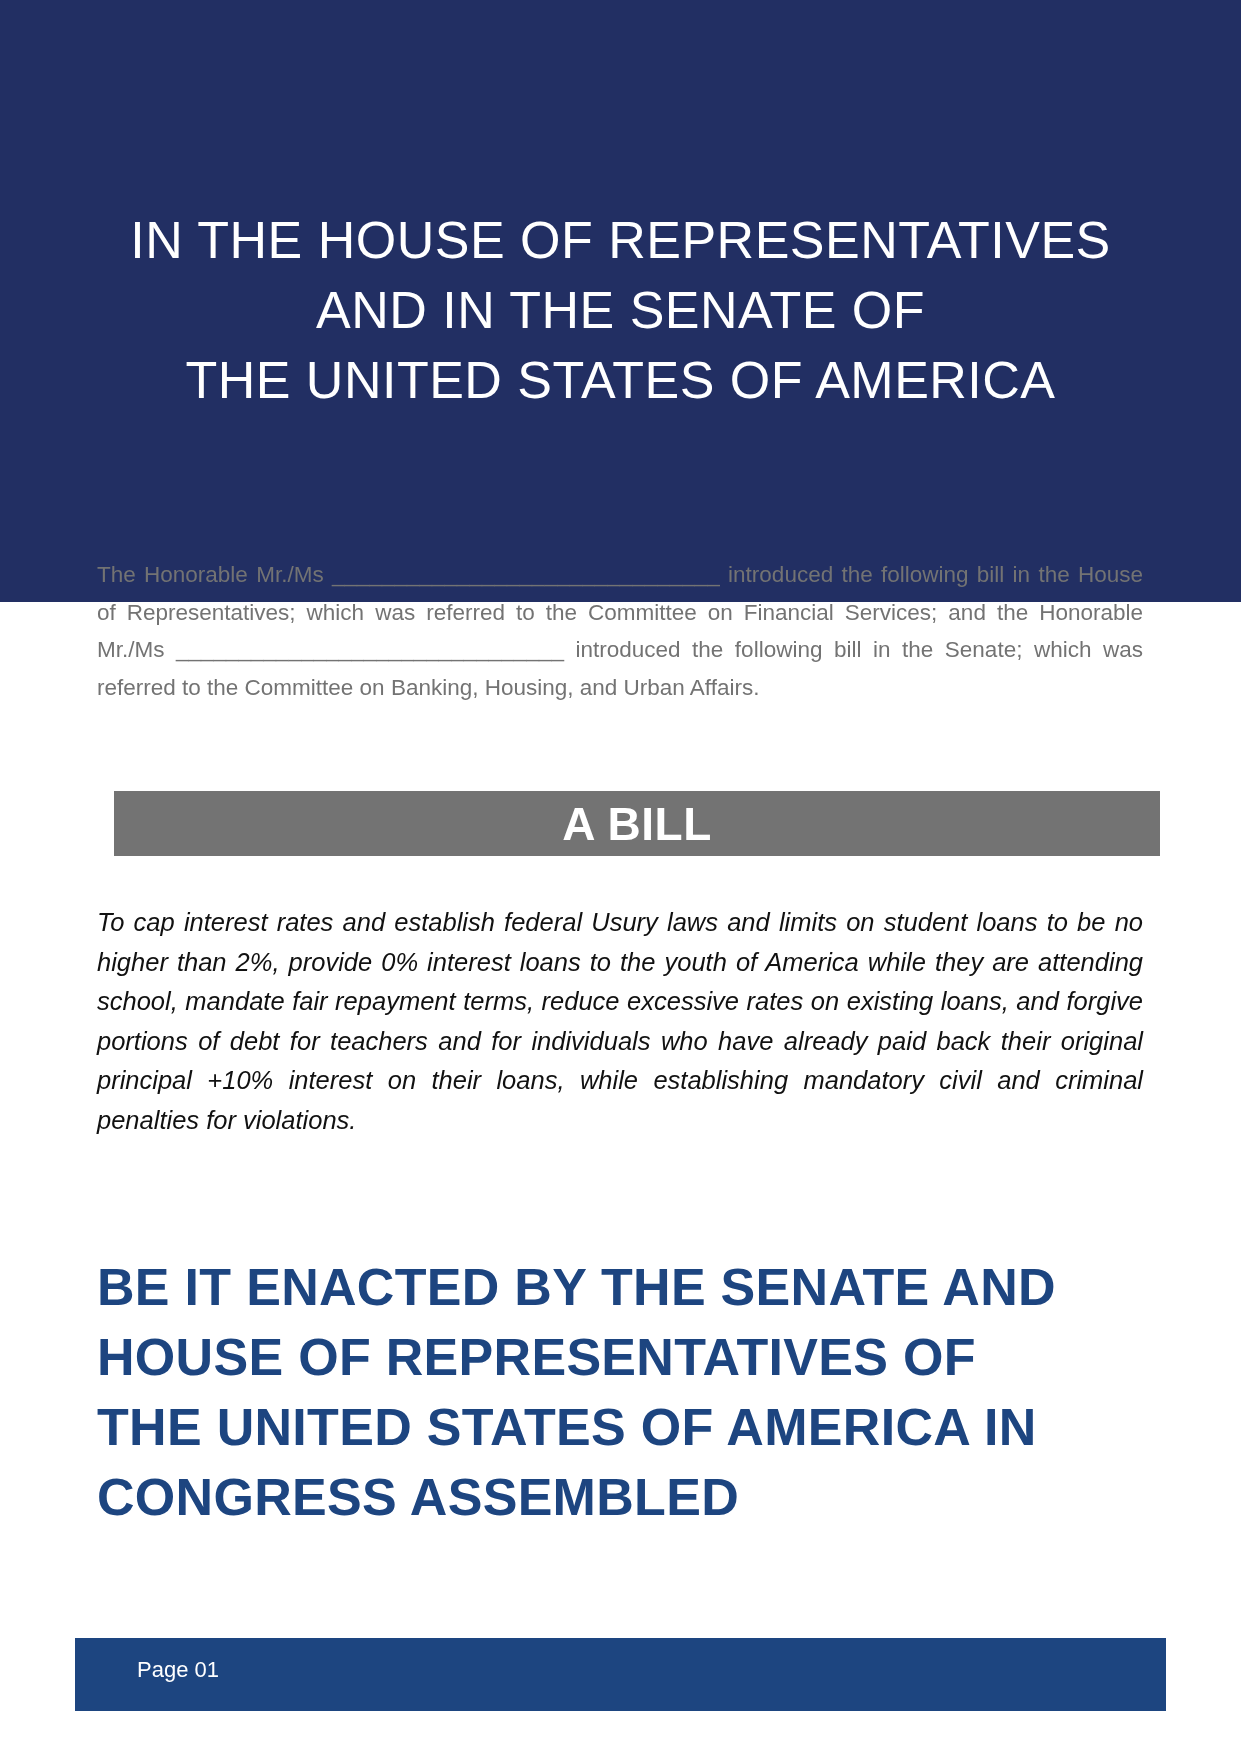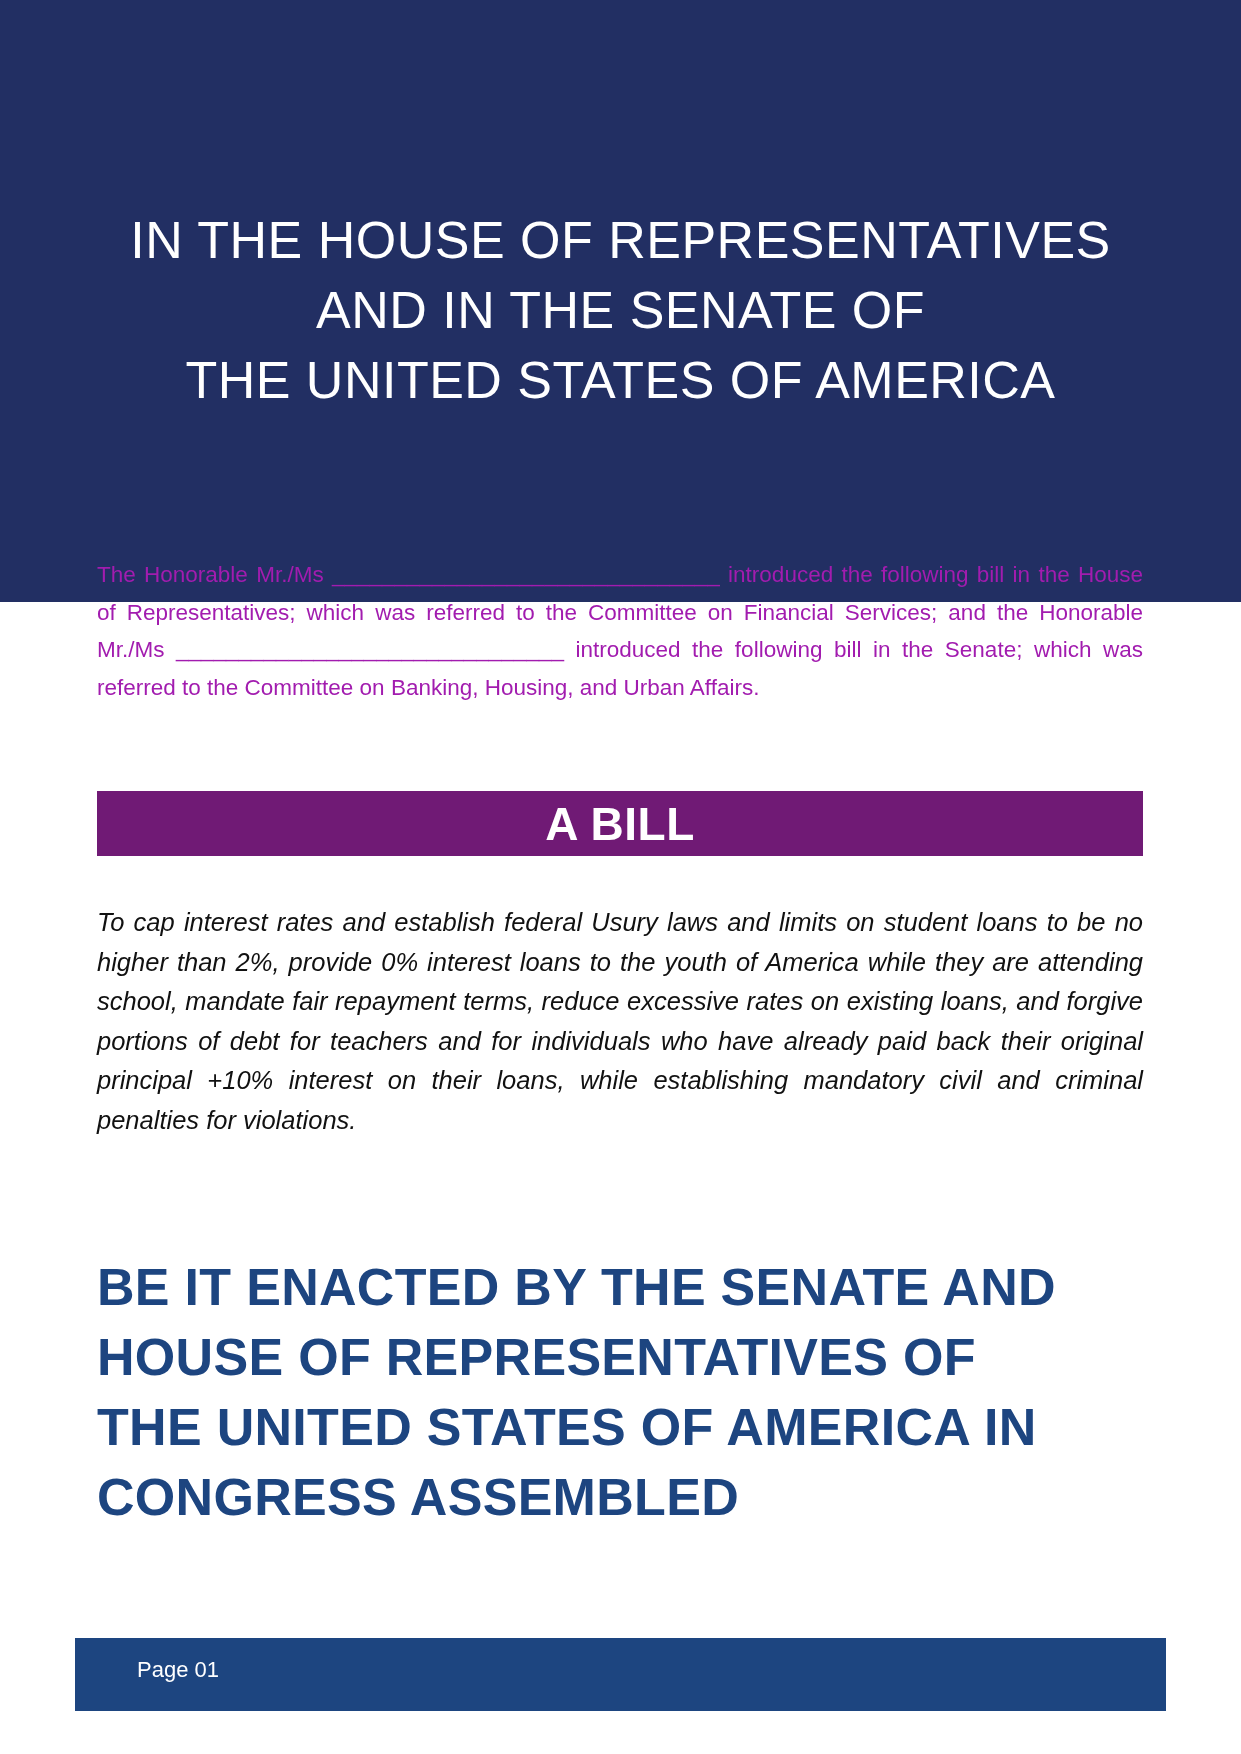--- a/index.html
+++ b/index.html
@@ -38,32 +38,32 @@
     .header-title span {
       display: block;
     }
     .intro {
       position: absolute;
       left: 97px;
       top: 556px;
       width: 1046px;
       font-size: 22.5px;
       line-height: 37.5px;
-      color: #a21caf;
+      color: #737373;
       text-align: justify;
       text-align-last: left;
       margin: 0;
     }
     .bill-bar {
       position: absolute;
-      left: 97px;
+      left: 114px;
       top: 791px;
       width: 1046px;
       height: 65px;
-      background: #701a75;
+      background: #737373;
       display: flex;
       align-items: center;
       justify-content: center;
     }
     .bill-label {
       color: #ffffff;
       font-size: 46px;
       font-weight: bold;
       letter-spacing: 0.5px;
     }

